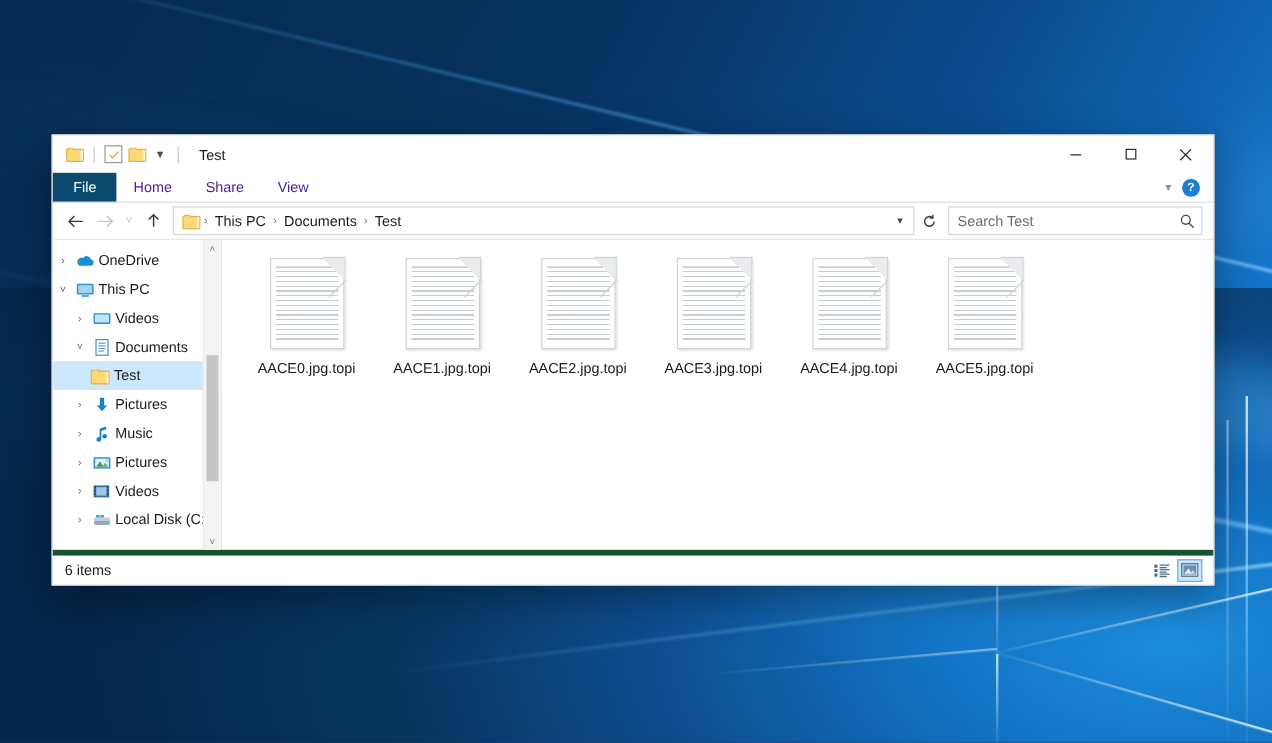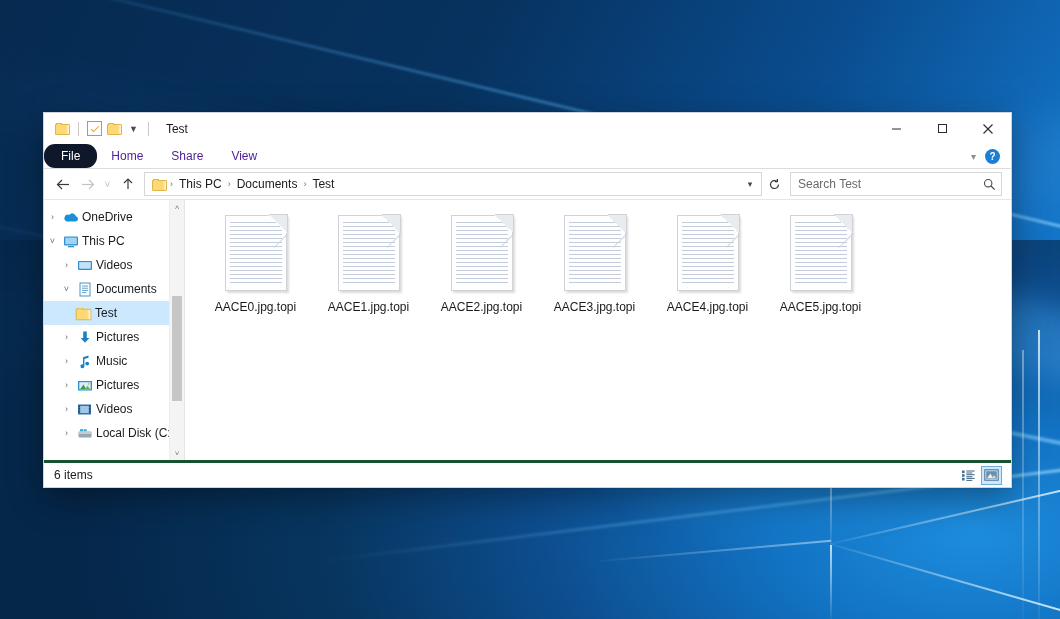--- a/index.html
+++ b/index.html
@@ -70,21 +70,21 @@
   .folder i{position:absolute;left:0;top:2px;width:15px;height:11px;background:#fcd975;border:1px solid #e0b549;border-radius:0 1px 1px 1px;box-sizing:border-box;}
   .folder i::before{content:"";position:absolute;left:0;top:-2px;width:6px;height:2px;background:#fcd975;border:1px solid #e0b549;border-bottom:none;border-radius:1px 1px 0 0;box-sizing:border-box;}
   .folder i::after{content:"";position:absolute;right:0;top:0;bottom:0;width:3px;background:linear-gradient(90deg,rgba(255,255,255,0),rgba(255,255,255,.85));}
 
   .propicon{width:15px;height:15px;border:1px solid #9b9b9b;background:#fdfdfd;position:relative;box-sizing:border-box;}
   .propicon::after{content:"";position:absolute;left:3px;top:4px;width:7px;height:3px;border-left:1.6px solid #e8a33d;border-bottom:1.6px solid #e8a33d;transform:rotate(-45deg);}
 
   
   .ribbon{height:24px;background:#ffffff;border-bottom:1px solid #dcdcdc;display:flex;align-items:stretch;flex:0 0 auto;position:relative;}
   .tab{display:flex;align-items:center;padding:0 14px;font-size:12px;color:#4c1d95;cursor:default;}
-  .tab.file{background:#0f172a;color:#fff;padding:0 17px;border-radius:11px;}
+  .tab.file{background:#0c4a6e;color:#fff;padding:0 17px;}
   .ribbon-right{margin-left:auto;display:flex;align-items:center;gap:9px;padding-right:11px;}
   .helpbtn{width:15px;height:15px;border-radius:50%;background:#1b7fd4;color:#fff;font-size:10px;display:flex;align-items:center;justify-content:center;font-weight:bold;}
 
   
   .addrrow{height:30px;background:#fff;display:flex;align-items:center;padding:0 9px 0 7px;gap:0;flex:0 0 auto;}
   .navbtn{width:24px;height:24px;display:flex;align-items:center;justify-content:center;color:#3a3a3a;}
   .navbtn.dim{color:#c3c3c3;}
   .navbtn.small{width:17px;}
   .addrbox{flex:1;height:22px;border:1px solid #d6d6d6;background:#fff;display:flex;align-items:center;padding:0 2px 0 5px;margin-left:4px;min-width:0;}
   .crumbs{display:flex;align-items:center;gap:0;flex:1;overflow:hidden;}
@@ -138,21 +138,21 @@
     position:absolute;right:-1px;top:18px;width:20px;height:1px;background:#cfd3d8;
     transform-origin:right top;transform:rotate(-45deg);
   }
   .docicon .foldmask{
     position:absolute;right:-1px;top:-1px;width:20px;height:20px;
     background:linear-gradient(45deg,transparent 0%,transparent 50%,#ffffff 50%,#ffffff 100%);
   }
   .fname{font-size:12px;color:#1a1a1a;margin-top:8px;padding:1px 3px;white-space:nowrap;}
 
   
-  .statusbar{height:24px;border-top:3px solid #14532d;background:#fff;display:flex;align-items:center;padding:0 4px 0 10px;flex:0 0 auto;}
+  .statusbar{height:24px;border-top:5px solid #14532d;background:#fff;display:flex;align-items:center;padding:0 4px 0 10px;flex:0 0 auto;}
   .statustext{font-size:12px;color:#1b1b1b;}
   .viewbtns{margin-left:auto;display:flex;gap:2px;align-items:center;padding-right:5px;}
   .vbtn{width:21px;height:19px;display:flex;align-items:center;justify-content:center;border:1px solid transparent;box-sizing:border-box;}
   .vbtn.active{background:#cce8ff;border-color:#6aaee0;}
 
   svg{display:block;}
 </style>
 </head>
 <body>
 

